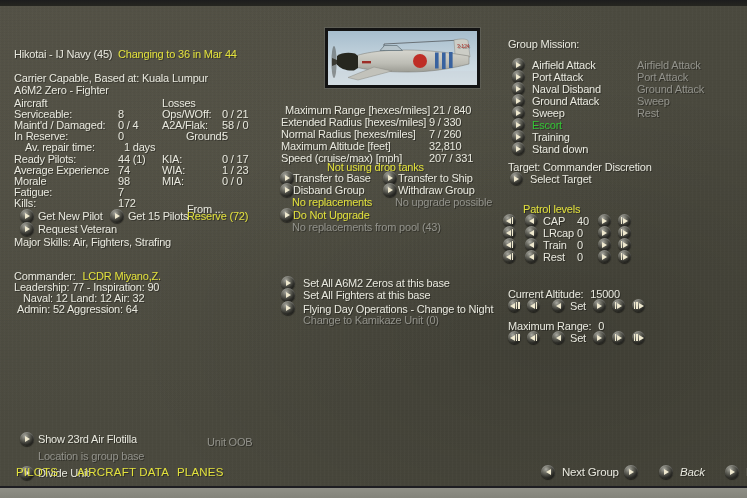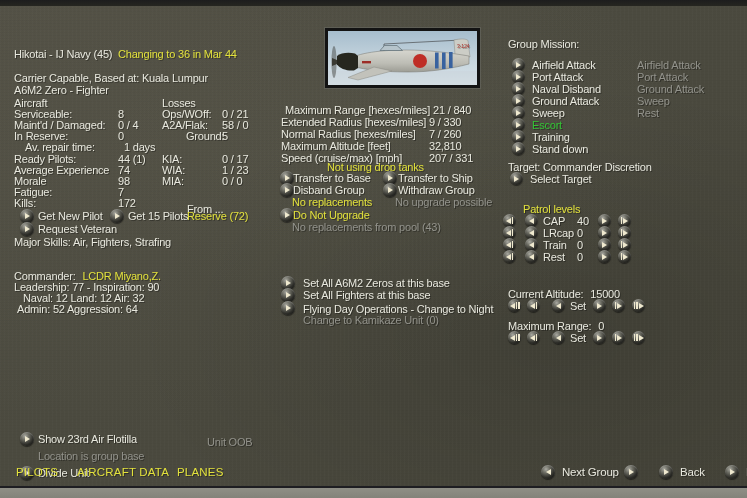--- a/index.html
+++ b/index.html
@@ -524,21 +524,21 @@
     <span class="sb lg" style="left:497px;top:1px;">
         <i class="tr l"></i>
       </span>
     <span class="w" style="position:absolute;left:518px;top:2px;font-size:11.5px;">Next Group</span>
     <span class="sb lg" style="left:580px;top:1px;">
         <i class="tr r"></i>
       </span>
     <span class="sb lg" style="left:615px;top:1px;">
         <i class="tr r"></i>
       </span>
-    <span class="w" style="position:absolute;left:636px;top:2px;font-size:11.5px;">Back</span>
+    <span class="w" style="position:absolute;left:636px;top:2px;font-size:11.5px;font-style:italic;">Back</span>
     <span class="sb lg" style="left:681px;top:1px;">
         <i class="tr r"></i>
       </span>
     <span class="w" style="position:absolute;left:702px;top:2px;font-size:11.5px;">Exit</span>
   </div>
 
   <div class="strip"></div>
 </div>
 
 </body></html>

